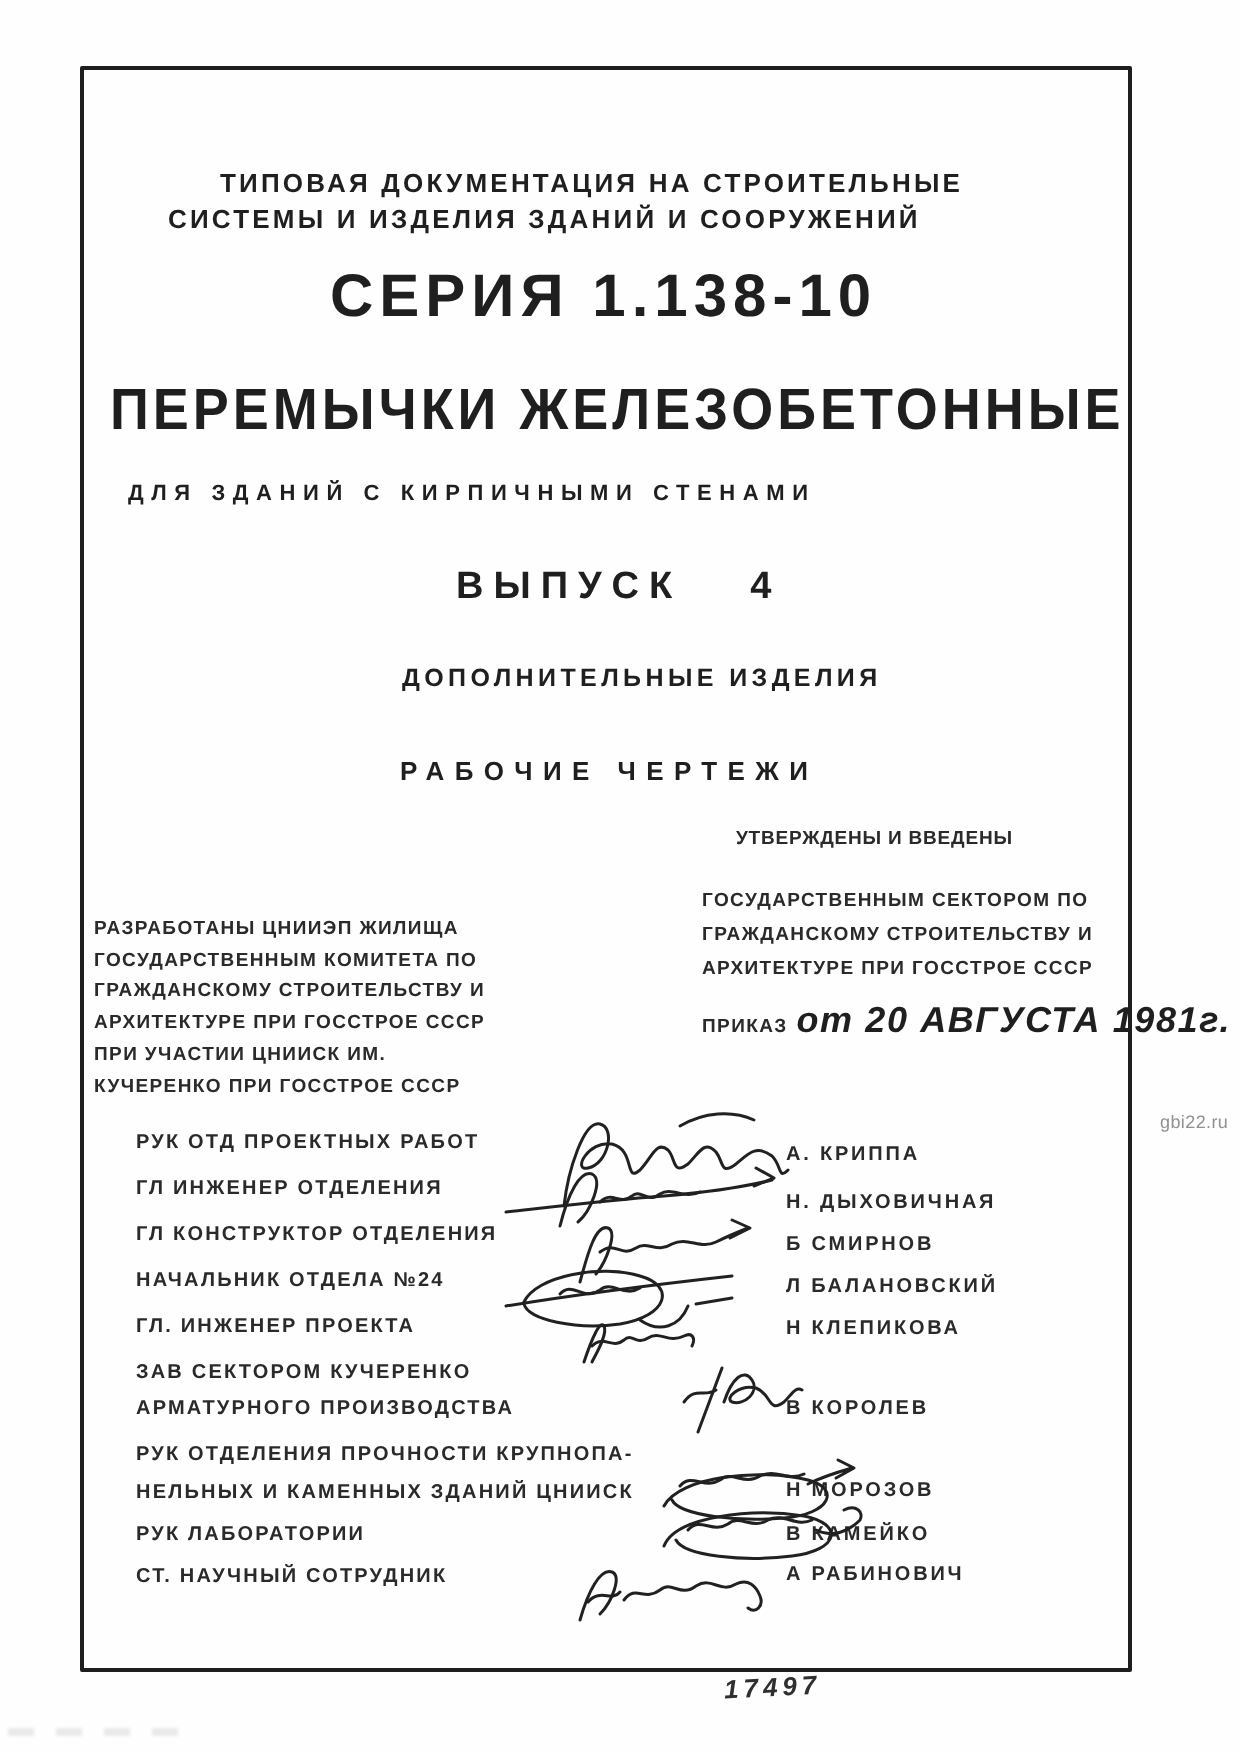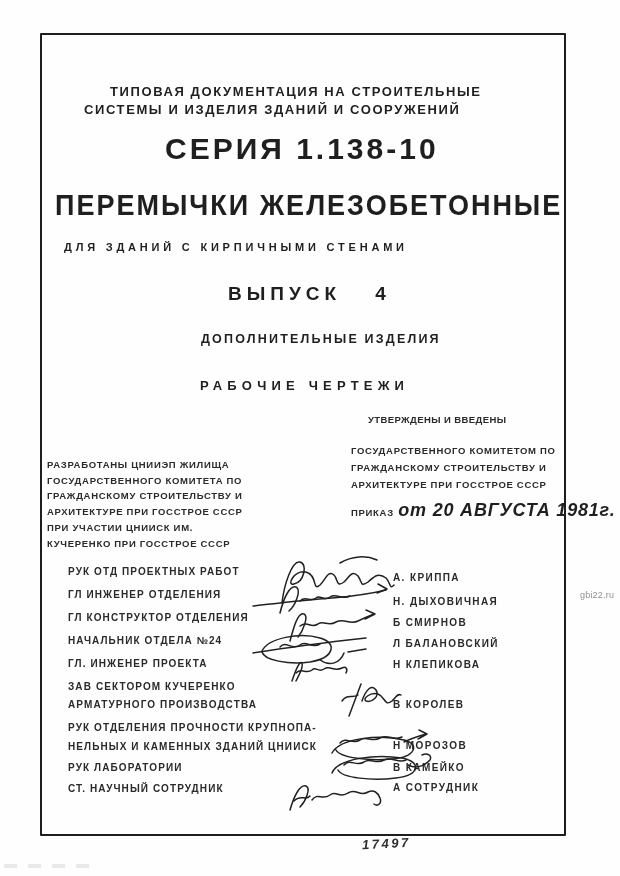--- a/index.html
+++ b/index.html
@@ -52,29 +52,29 @@
   <div class="abs ink main-title" style="left:55px;top:190px;">ПЕРЕМЫЧКИ ЖЕЛЕЗОБЕТОННЫЕ</div>
   <div class="abs ink subtitle" style="left:64px;top:241px;">ДЛЯ ЗДАНИЙ С КИРПИЧНЫМИ СТЕНАМИ</div>
   <div class="abs ink issue" style="left:228px;top:283px;">
     <span>ВЫПУСК</span><span class="gap"></span><span>4</span>
   </div>
   <div class="abs ink subsection" style="left:153px;top:332px;margin-left:48px;">ДОПОЛНИТЕЛЬНЫЕ ИЗДЕЛИЯ</div>
   <div class="abs ink doctype" style="left:165px;top:378px;">РАБОЧИЕ ЧЕРТЕЖИ</div>
 
   <div class="abs col" style="left:47px;top:425px;margin-top:32px;">
     <div>РАЗРАБОТАНЫ ЦНИИЭП ЖИЛИЩА</div>
-    <div>ГОСУДАРСТВЕННОГО КОМИТЕТА ПО</div>
+    <div>ГОСУДАРСТВЕННЫМ КОМИТЕТА ПО</div>
     <div>ГРАЖДАНСКОМУ СТРОИТЕЛЬСТВУ И</div>
     <div>АРХИТЕКТУРЕ ПРИ ГОССТРОЕ СССР</div>
     <div>ПРИ УЧАСТИИ ЦНИИСК ИМ.</div>
     <div>КУЧЕРЕНКО ПРИ ГОССТРОЕ СССР</div>
   </div>
 
   <div class="abs col" style="left:368px;top:412px;letter-spacing:0.4px;">УТВЕРЖДЕНЫ И ВВЕДЕНЫ</div>
-  <div class="abs col" style="left:351px;top:443px;">ГОСУДАРСТВЕННОГО КОМИТЕТОМ ПО</div>
+  <div class="abs col" style="left:351px;top:443px;">ГОСУДАРСТВЕННЫМ СЕКТОРОМ ПО</div>
   <div class="abs col" style="left:351px;top:460px;">ГРАЖДАНСКОМУ СТРОИТЕЛЬСТВУ И</div>
   <div class="abs col" style="left:351px;top:477px;">АРХИТЕКТУРЕ ПРИ ГОССТРОЕ СССР</div>
   <div class="abs" style="left:351px;top:500px;">
     <span class="col">ПРИКАЗ</span>
     <span class="ink hand" style="font-size:18px;margin-top:20px;">от 20 АВГУСТА 1981г. №254</span>
   </div>
 
   <div class="abs role" style="left:68px;top:566px;">РУК ОТД ПРОЕКТНЫХ РАБОТ</div>
   <div class="abs role" style="left:68px;top:589px;">ГЛ ИНЖЕНЕР ОТДЕЛЕНИЯ</div>
   <div class="abs role" style="left:68px;top:612px;">ГЛ КОНСТРУКТОР ОТДЕЛЕНИЯ</div>
@@ -88,21 +88,21 @@
   <div class="abs role" style="left:68px;top:783px;">СТ. НАУЧНЫЙ СОТРУДНИК</div>
 
   <div class="abs pname" style="left:393px;top:572px;">А. КРИППА</div>
   <div class="abs pname" style="left:393px;top:596px;">Н. ДЫХОВИЧНАЯ</div>
   <div class="abs pname" style="left:393px;top:617px;">Б СМИРНОВ</div>
   <div class="abs pname" style="left:393px;top:638px;">Л БАЛАНОВСКИЙ</div>
   <div class="abs pname" style="left:393px;top:659px;">Н КЛЕПИКОВА</div>
   <div class="abs pname" style="left:393px;top:699px;">В КОРОЛЕВ</div>
   <div class="abs pname" style="left:393px;top:740px;">Н МОРОЗОВ</div>
   <div class="abs pname" style="left:393px;top:762px;">В КАМЕЙКО</div>
-  <div class="abs pname" style="left:393px;top:782px;">А СОТРУДНИК</div>
+  <div class="abs pname" style="left:393px;top:782px;">А РАБИНОВИЧ</div>
 
   <svg class="sig-layer" viewBox="0 0 620 876">
     <g>
       <path d="M282,603 C284,585 292,560 300,562 C308,564 304,582 294,584 C286,586 294,570 306,572 C318,575 312,592 320,585 C326,579 328,570 334,575 C338,579 336,588 344,582 C350,576 352,570 358,576 C362,581 360,588 368,582 C374,577 378,572 386,578 C391,583 389,590 394,585"></path>
       <path d="M340,563 C352,556 366,555 377,560"></path>
     </g>
     <g>
       <path d="M253,606 C280,603 305,600 332,598 C355,596 374,593 386,590"></path>
       <path d="M280,613 C284,597 290,585 296,587 C302,590 295,606 289,611"></path>
       <path d="M300,601 C306,595 310,603 316,598 C320,594 324,602 330,597 C336,593 342,600 350,596"></path>
@@ -141,17 +141,17 @@
     </g>
     <g>
       <path d="M290,810 C294,796 300,784 306,786 C311,788 306,801 300,807"></path>
       <path d="M294,801 C300,794 306,801 310,796"></path>
       <path d="M312,800 C318,792 322,801 330,795 C336,790 340,799 348,793 C356,788 360,797 368,792 C374,789 378,793 380,798 C382,803 378,807 374,804"></path>
     </g>
   </svg>
 
   <div class="abs printnum" style="left:362px;top:836px;">17497</div>
 
-  <div class="abs watermark" style="left:580px;top:590px;">gbi22.ru</div>
+  <div class="abs watermark" style="left:580px;top:556px;">gbi22.ru</div>
 
   <div class="smudge"></div>
 
 </div>
 
 </body></html>

